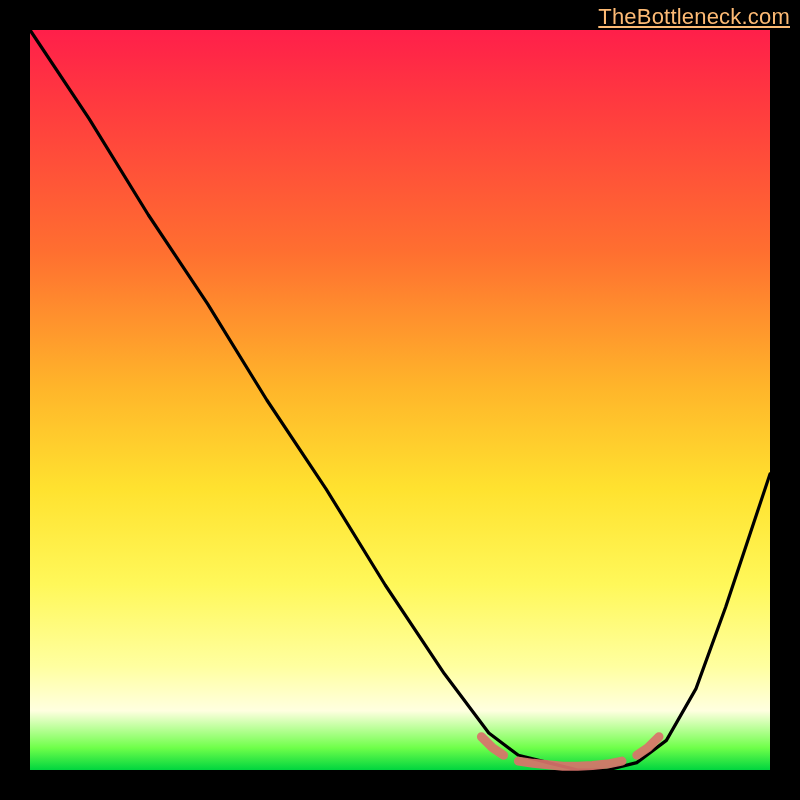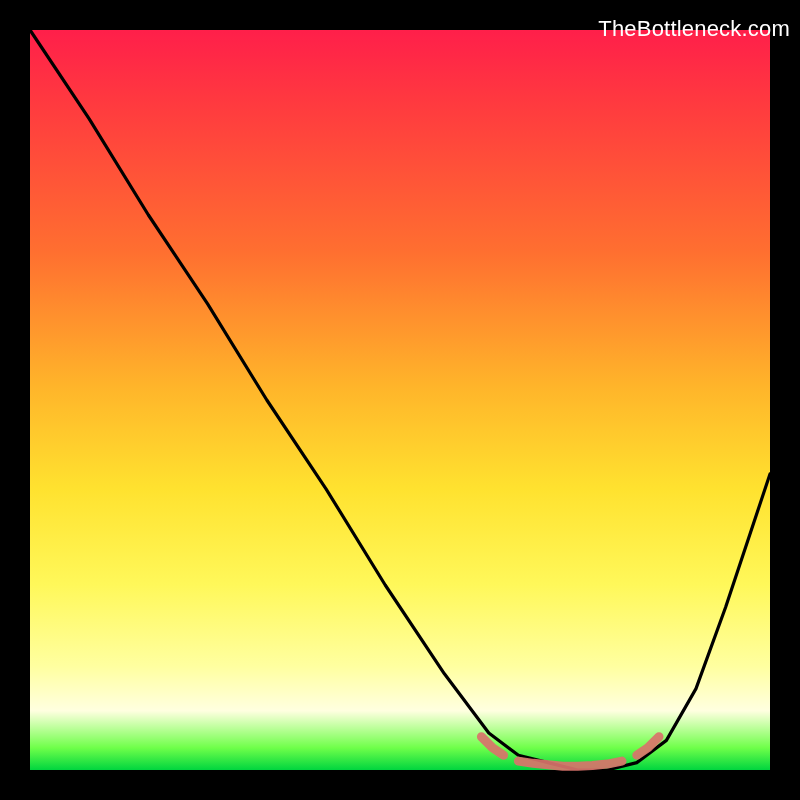--- a/index.html
+++ b/index.html
@@ -43,26 +43,27 @@
   .plot-area svg {
     position: absolute;
     left: 0;
     top: 0;
     width: 740px;
     height: 740px;
     overflow: visible;
   }
   .attribution {
     position: absolute;
-    top: 16px;
+    top: 4px;
     right: 10px;
-    color: #ffffff;
+    color: #fdba74;
     font-size: 22px;
     font-weight: 500;
     letter-spacing: 0.2px;
+    text-decoration: underline;
   }
 </style>
 </head>
 <body>
 
 <div class="frame">
   <div class="plot-area">
     <svg id="chart-svg" viewBox="0 0 740 740">
         <path d="M0.00 0.00 L59.20 88.80 L118.40 185.00 L177.60 273.80 L236.80 370.00 L296.00 458.80 L355.20 555.00 L414.40 643.80 L458.80 703.00 L488.40 725.20 L518.00 732.60 L547.60 740.00 L577.20 740.00 L606.80 732.60 L636.40 710.40 L666.00 658.60 L695.60 577.20 L740.00 444.00" fill="none" stroke="#000000" stroke-width="3.2" stroke-linecap="round" stroke-linejoin="round"></path>
         <path d="M451.40 706.70 L462.50 717.80 L473.60 725.20" fill="none" stroke="#d9736b" stroke-width="9" stroke-linecap="round" stroke-linejoin="round" opacity="0.92"></path>

